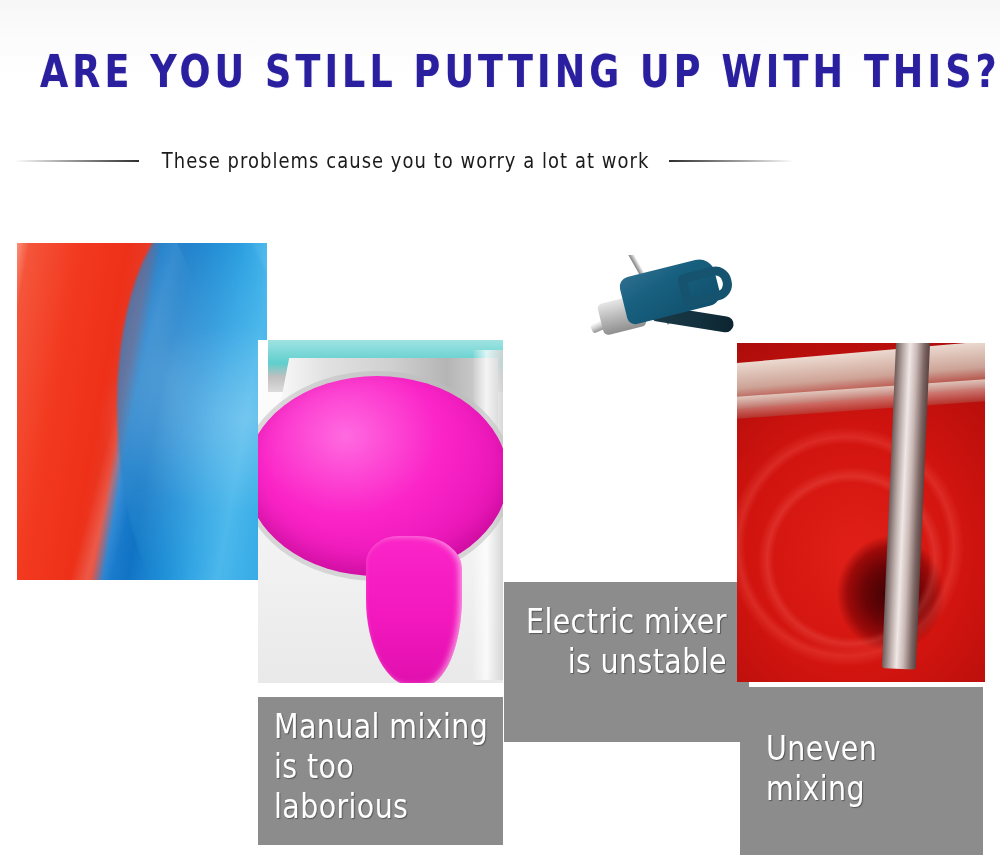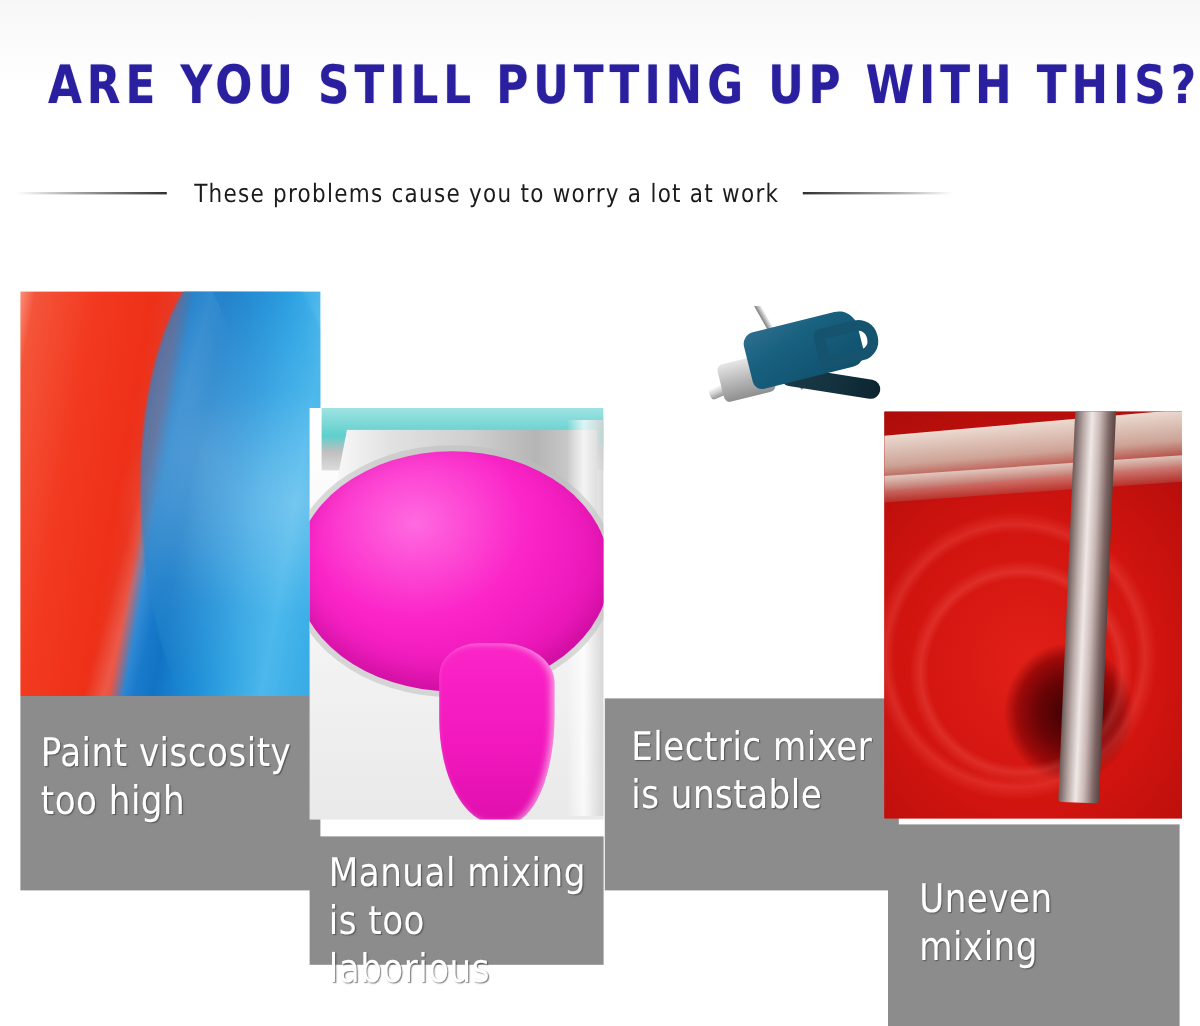--- a/index.html
+++ b/index.html
@@ -165,21 +165,21 @@
     position: absolute; left: 108px; top: 196px; width: 96px; height: 150px;
     background: linear-gradient(180deg, #fb25c8 0%, #f218bd 55%, #e10fae 100%);
     border-radius: 34% 46% 40% 48% / 18% 22% 60% 58%;
     box-shadow: -3px 0 6px rgba(255,255,255,0.55) inset;
   }
   .bucket-side-shine {
     position: absolute; right: 0px; top: 10px; width: 30px; height: 330px;
     background: linear-gradient(90deg, rgba(255,255,255,0.05) 0%, rgba(255,255,255,0.75) 45%, rgba(210,210,210,0.85) 100%);
   }
   #caption-2 {
-    left: 258px; top: 697px; width: 245px; height: 107px;
+    left: 258px; top: 697px; width: 245px; height: 148px;
   }
   #caption-2 .caption-text {
     position: absolute; left: 16px; top: 10px;
   }
 
   
   #photo-3 {
     left: 504px; top: 255px; width: 232px; height: 327px;
     background: #ffffff;
   }
@@ -216,21 +216,21 @@
     transform-origin: right center;
   }
   .mixer-shaft-upper {
     position: absolute; left: 86px; top: 62px;
     width: 40px; height: 9px;
     background: linear-gradient(180deg, #fafafa 0%, #cdcdcd 50%, #949494 100%);
     border-radius: 3px;
     transform: rotate(-24deg);
   }
   #caption-3 {
-    left: 504px; top: 582px; width: 245px; height: 160px;
+    left: 504px; top: 582px; width: 245px; height: 160px; text-align: right;
   }
   #caption-3 .caption-text {
     position: absolute; left: 22px; top: 20px;
   }
 
   
   #photo-4 {
     left: 737px; top: 343px; width: 248px; height: 339px;
     background: #c8110f;
   }
@@ -277,24 +277,20 @@
 
   <div class="headline">ARE YOU STILL PUTTING UP WITH THIS?</div>
 
   <div class="subtitle-row">
     <div class="rule rule-left"></div>
     <div class="subtitle-text">These problems cause you to worry a lot at work</div>
     <div class="rule rule-right"></div>
   </div>
 
   <div class="panel-photo" id="photo-1"></div>
-  <div class="caption-bar" id="caption-1">
-    <div class="caption-text">Paint viscosity
-too high</div>
-  </div>
 
   <div class="panel-photo" id="photo-2">
     <div class="bucket-lip"></div>
     <div class="bucket-body"></div>
     <div class="bucket-side-shine"></div>
     <div class="paint-pool"></div>
     <div class="paint-pour"></div>
   </div>
   <div class="caption-bar" id="caption-2">
     <div class="caption-text">Manual mixing

